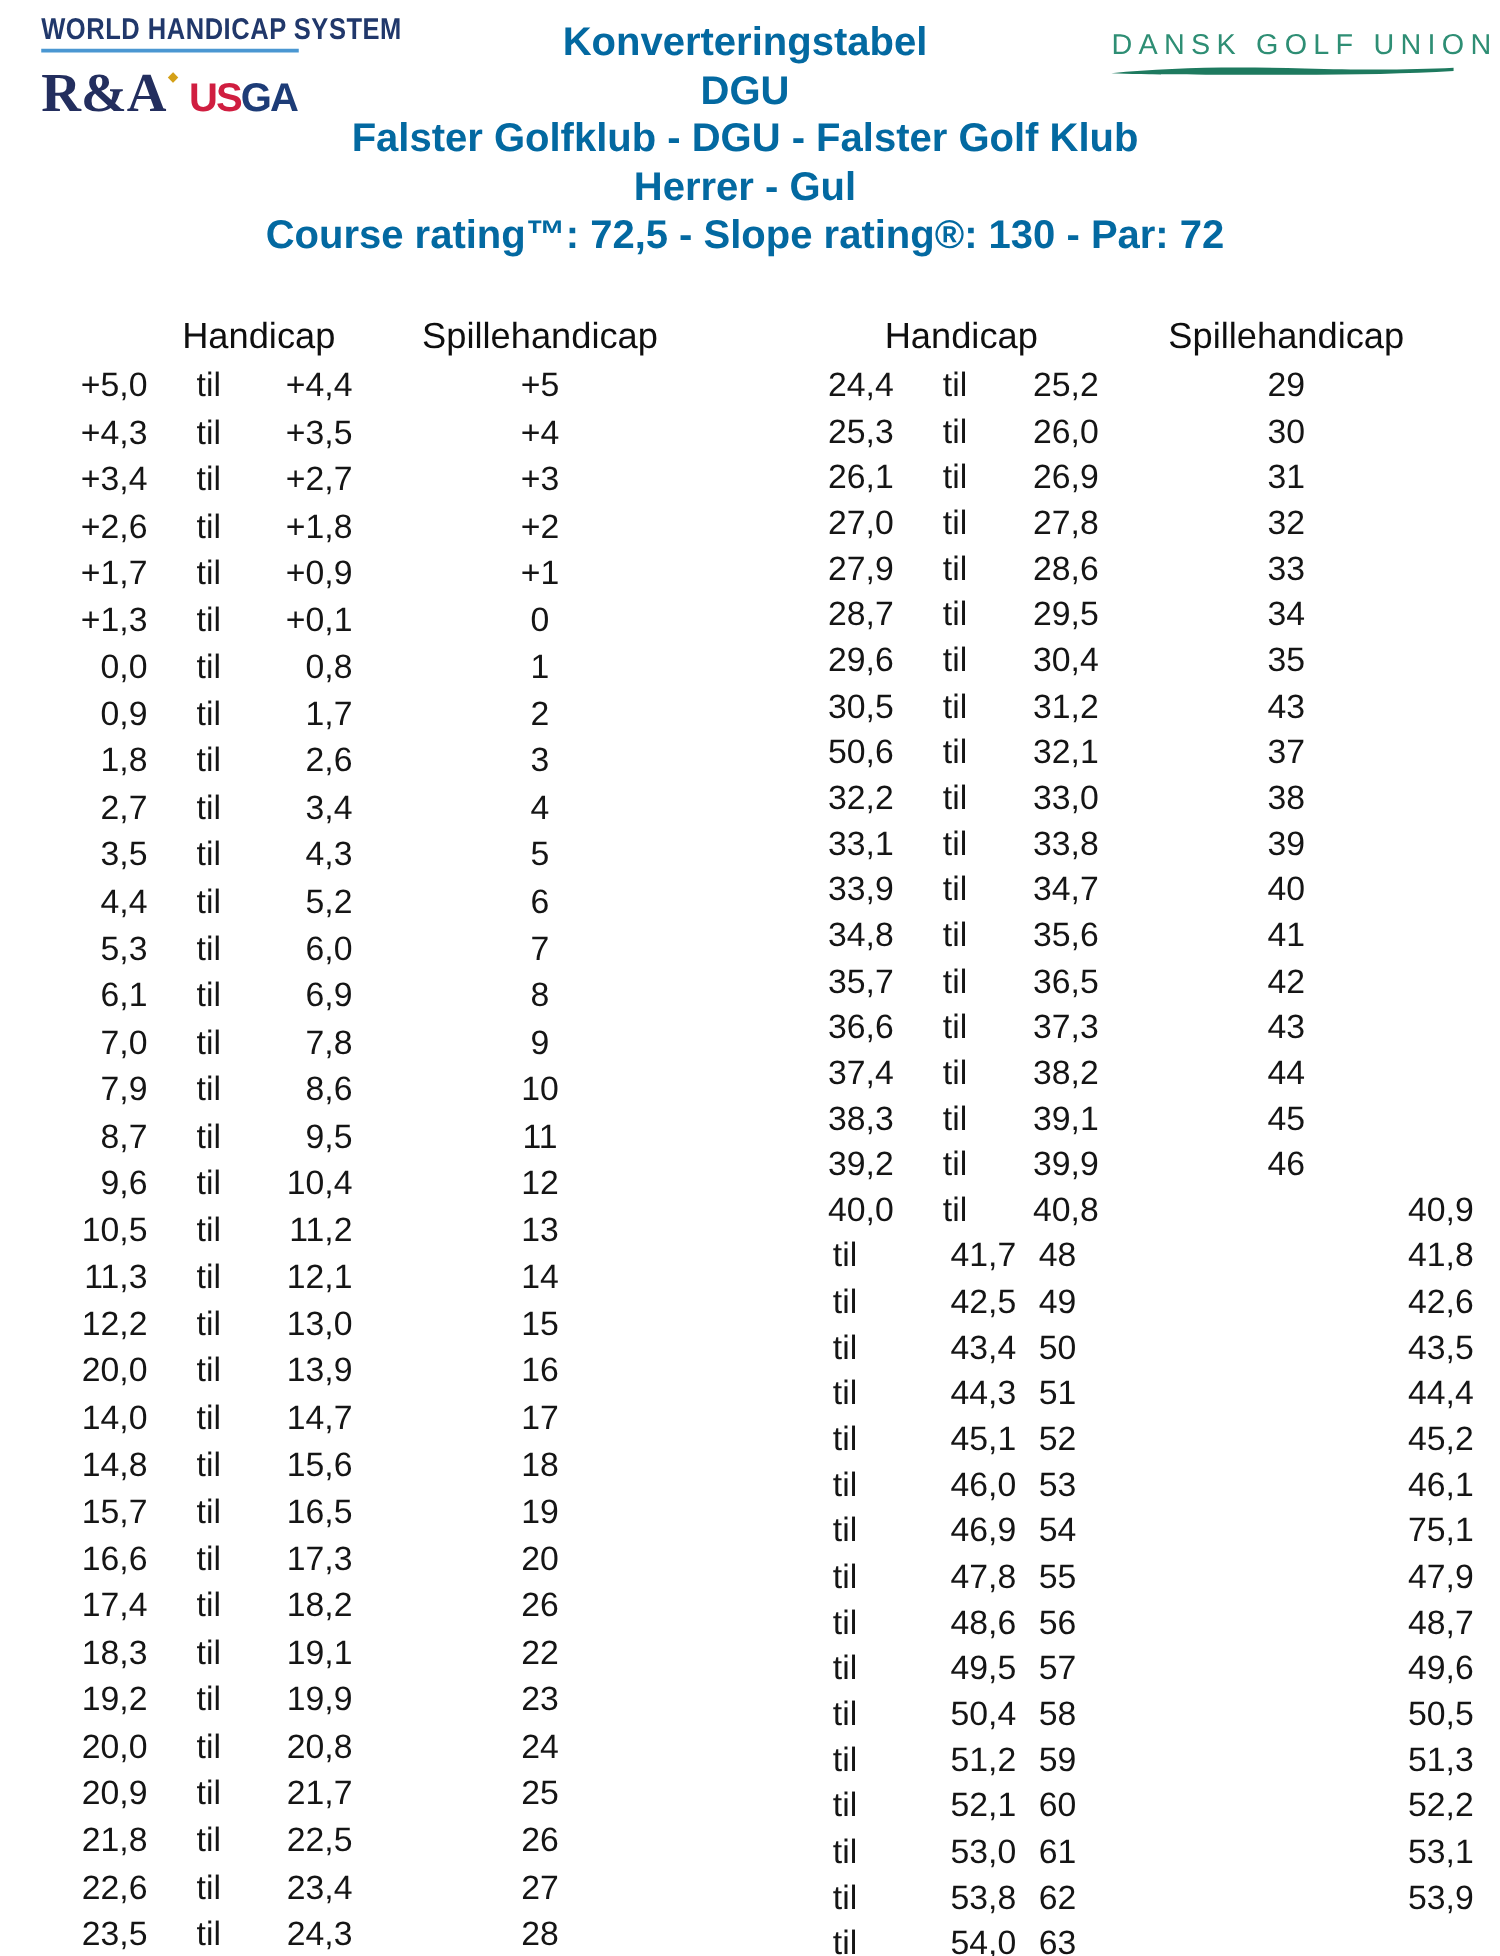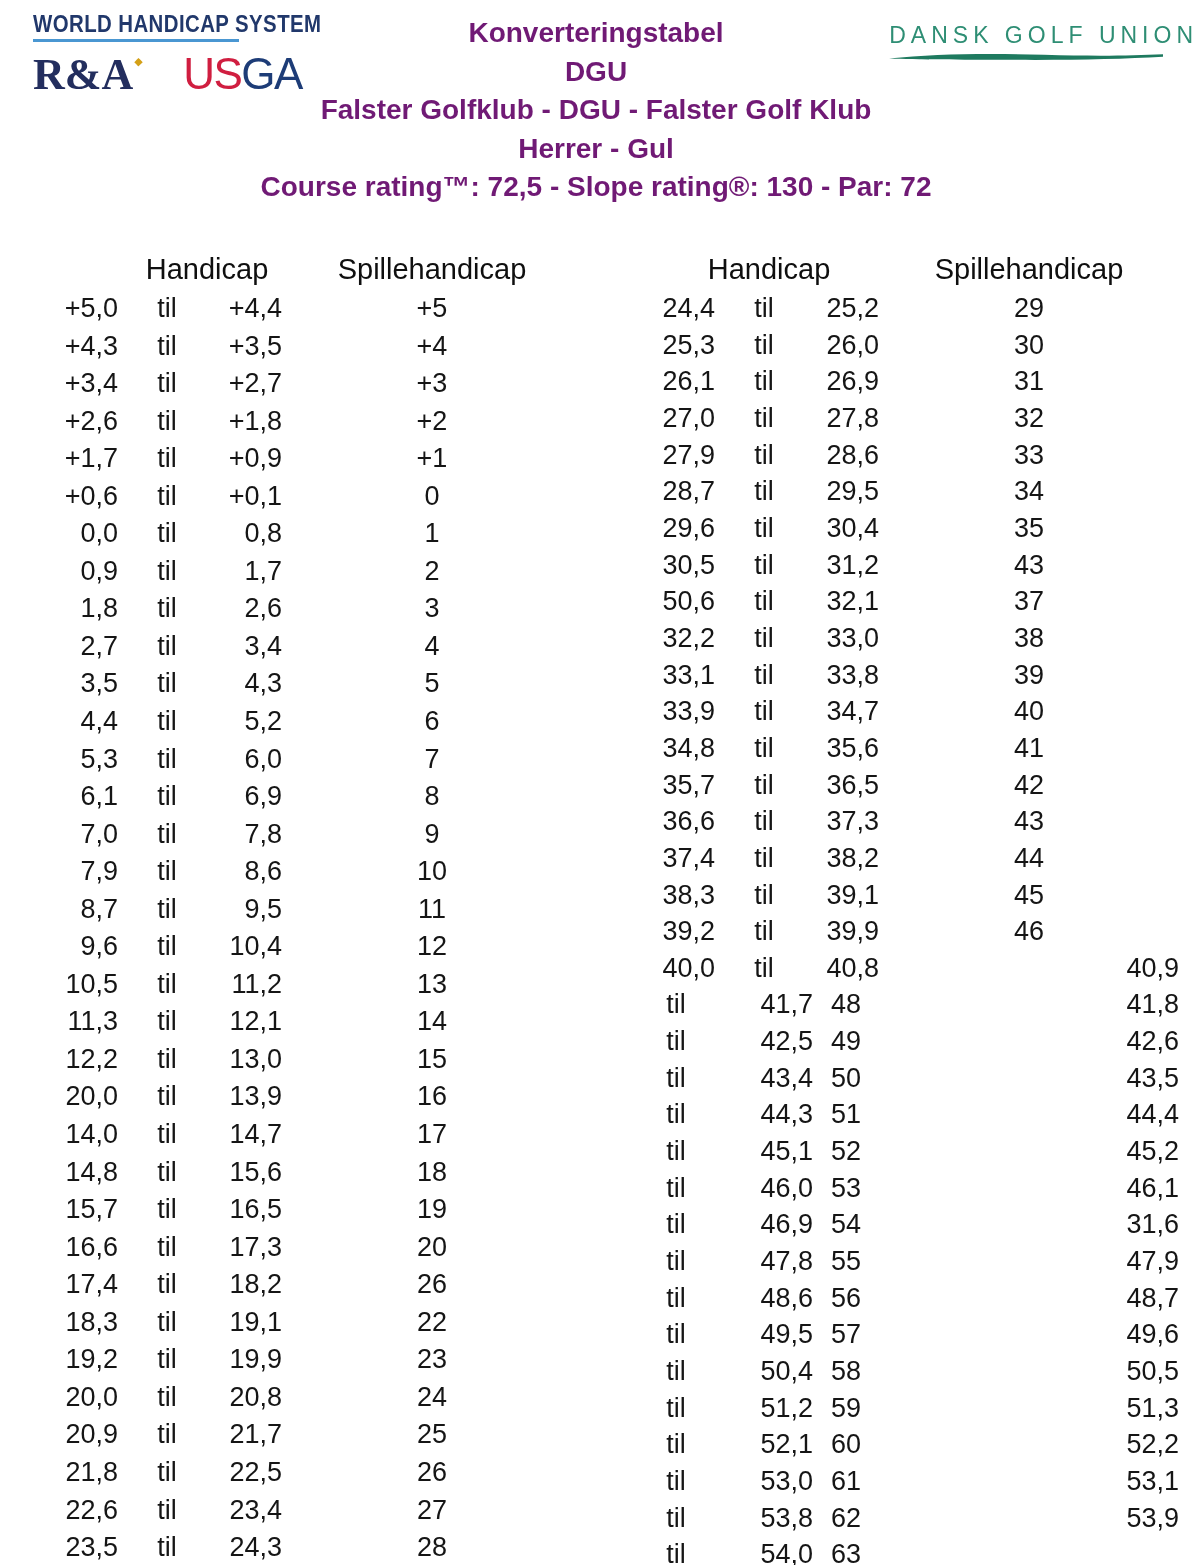--- a/index.html
+++ b/index.html
@@ -21,37 +21,37 @@
     transform: scaleX(0.85); transform-origin: left top;
     white-space: nowrap; letter-spacing: 0.5px;
   }
   .whs-underline { width: 206px; height: 3px; background: #4a97d2; margin-top: 1px; }
   .whs-row { margin-top: 7px; white-space: nowrap; }
   .ra {
     font-family: "Liberation Serif", serif;
     font-size: 44px; font-weight: 700; color: #232e5e; font-style: normal;
   }
   .ra-mark { font-size: 11px; color: #d4a017; vertical-align: 24px; margin-left: 1px; }
-  .usga { font-size: 44px; font-weight: 400; letter-spacing: -1.5px; margin-left: 36px; }
+  .usga { font-size: 32px; font-weight: 700; letter-spacing: -1.5px; margin-left: 4px; }
   .usga .us { color: #d01e40; }
   .usga .ga { color: #1d3c77; }
 
   
   .dgu-logo { position: absolute; right: 2px; top: 22px; text-align: left; }
   .dgu-text {
     font-size: 23px; font-weight: 400; color: #2e8e74;
     letter-spacing: 5px; white-space: nowrap;
   }
   .dgu-swoosh { display: block; margin-top: 3px; }
 
   
   .titles {
     position: absolute; left: 0; top: 14px; width: 1192px;
-    text-align: center; font-weight: 700; font-size: 28px; line-height: 38.5px;
-    color: #701a75; white-space: nowrap;
+    text-align: center; font-weight: 700; font-size: 32px; line-height: 38.5px;
+    color: #0369a1; white-space: nowrap;
   }
 
   
   .htable {
     position: absolute; top: 248px;
     display: grid;
     grid-template-columns: 78px 98px 66px 300px;
     font-size: 27px; color: #151515;
   }
   .htable.left  { left: 40px;  }
@@ -116,21 +116,21 @@
       <div class="cell c-to">+2,7</div>
       <div class="cell c-shc">+3</div>
       <div class="cell c-from">+2,6</div>
       <div class="cell c-til">til</div>
       <div class="cell c-to">+1,8</div>
       <div class="cell c-shc">+2</div>
       <div class="cell c-from">+1,7</div>
       <div class="cell c-til">til</div>
       <div class="cell c-to">+0,9</div>
       <div class="cell c-shc">+1</div>
-      <div class="cell c-from">+0,6</div>
+      <div class="cell c-from">+1,3</div>
       <div class="cell c-til">til</div>
       <div class="cell c-to">+0,1</div>
       <div class="cell c-shc">0</div>
       <div class="cell c-from">0,0</div>
       <div class="cell c-til">til</div>
       <div class="cell c-to">0,8</div>
       <div class="cell c-shc">1</div>
       <div class="cell c-from">0,9</div>
       <div class="cell c-til">til</div>
       <div class="cell c-to">1,7</div>
@@ -340,21 +340,21 @@
       <div class="cell c-to">45,1</div>
       <div class="cell c-shc">52</div>
       <div class="cell c-from">45,2</div>
       <div class="cell c-til">til</div>
       <div class="cell c-to">46,0</div>
       <div class="cell c-shc">53</div>
       <div class="cell c-from">46,1</div>
       <div class="cell c-til">til</div>
       <div class="cell c-to">46,9</div>
       <div class="cell c-shc">54</div>
-      <div class="cell c-from">31,6</div>
+      <div class="cell c-from">75,1</div>
       <div class="cell c-til">til</div>
       <div class="cell c-to">47,8</div>
       <div class="cell c-shc">55</div>
       <div class="cell c-from">47,9</div>
       <div class="cell c-til">til</div>
       <div class="cell c-to">48,6</div>
       <div class="cell c-shc">56</div>
       <div class="cell c-from">48,7</div>
       <div class="cell c-til">til</div>
       <div class="cell c-to">49,5</div>

